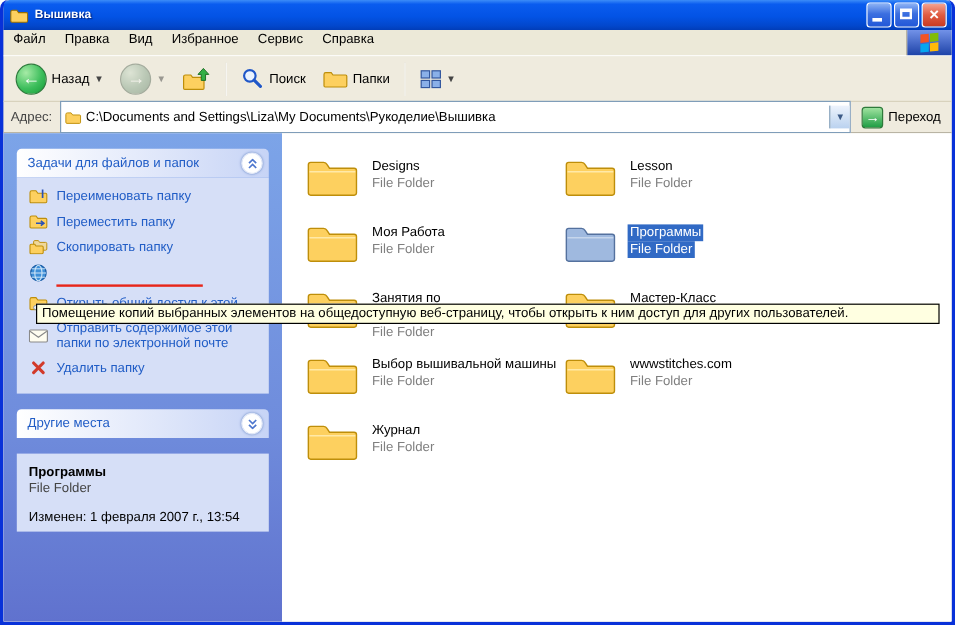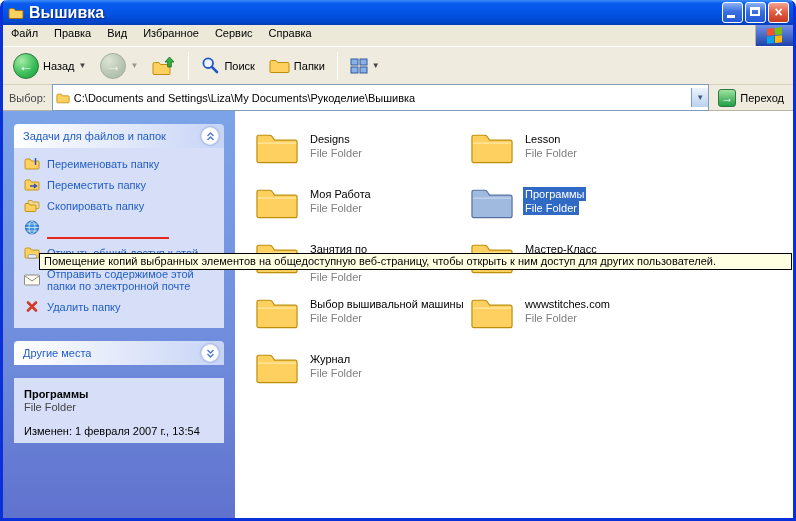--- a/index.html
+++ b/index.html
@@ -7,21 +7,21 @@
   body { font-family:"Liberation Sans", sans-serif; background:#fff; }
 
   .window { position:relative; width:796px; height:521px;
     border:3px solid #0831D9; border-top:none; border-radius:7px 7px 0 0;
     display:flex; flex-direction:column; background:#ECE9D8; }
 
   
   .titlebar { height:25px; flex:0 0 25px;
     background:linear-gradient(180deg,#3C8CF8 0%,#0A5CEF 14%,#0353E5 55%,#0247CC 86%,#013DB8 100%);
     border-radius:5px 5px 0 0; display:flex; align-items:center; padding:0 4px 0 5px; }
-  .title-text { color:#fff; font-weight:bold; font-size:16px; margin-left:5px; flex:1;
+  .title-text { color:#fff; font-weight:bold; font-size:10px; margin-left:5px; flex:1;
     text-shadow:1px 1px 1px #00237E; }
   .winbtns { display:flex; gap:2px; }
   .winbtn { width:21px; height:21px; border-radius:3px; border:1px solid #fff;
     background:linear-gradient(180deg,#8DB2F4 0%,#3B6FE0 45%,#2258D8 100%);
     color:#fff; text-align:center; cursor:pointer; position:relative; }
   .winbtn.close { background:linear-gradient(180deg,#F4A492 0%,#E05B41 50%,#C83A22 100%); }
   .glyph-min { position:absolute; left:4px; bottom:4px; width:8px; height:3px; background:#fff; }
   .glyph-max { position:absolute; left:4px; top:4px; width:10px; height:9px;
     border:2px solid #fff; border-top-width:3px; }
   .glyph-close { font-size:14px; font-weight:bold; line-height:19px; }
@@ -89,21 +89,21 @@
   .main { flex:1; position:relative; padding:19px 8px 0 20px; overflow:hidden; }
   .icon-grid { display:grid; grid-template-columns:215px 215px; grid-auto-rows:55px; }
   .file-item { display:flex; gap:8px; cursor:pointer; align-items:flex-start; }
   .file-icon { flex:0 0 45px; }
   .file-text { padding-top:2px; font-size:11px; line-height:14px; }
   .file-name { color:#000; padding:0 2px; }
   .file-type { color:#7F7F7F; padding:0 2px; }
   .file-item.selected .file-name,
   .file-item.selected .file-type { background:var(--selection,#316AC5); color:#fff; display:inline-block; }
 
-  .tooltip { position:absolute; left:36px; top:142px; width:753px; height:17px; z-index:40;
+  .tooltip { position:absolute; left:27px; top:142px; width:753px; height:17px; z-index:40;
     background:#FFFFE1; border:1px solid #000; font-size:11px; line-height:14px;
     padding:0 4px; white-space:nowrap; overflow:hidden; }
 </style>
 </head>
 <body>
 
 <div class="window">
 
   <div class="titlebar">
     <svg width="16" height="14" viewBox="0 0 16 13">
@@ -174,21 +174,21 @@
         <rect x="1" y="1" width="7" height="6" fill="#8AB0E8" stroke="#33589E"></rect>
         <rect x="10" y="1" width="7" height="6" fill="#8AB0E8" stroke="#33589E"></rect>
         <rect x="1" y="9" width="7" height="6" fill="#8AB0E8" stroke="#33589E"></rect>
         <rect x="10" y="9" width="7" height="6" fill="#8AB0E8" stroke="#33589E"></rect>
       </svg>
       <span class="dd">▼</span>
     </div>
   </div>
 
   <div class="addressbar">
-    <span class="addr-label">Выбор:</span>
+    <span class="addr-label">Адрес:</span>
     <div class="addr-combo">
       <svg width="14" height="12" viewBox="0 0 16 13">
         <path d="M1 3.5 Q1 2 2.5 2 L6 2 L7.5 4 L14 4 Q15 4 15 5 L15 11 Q15 12 14 12 L2 12 Q1 12 1 11 Z" fill="#FDD05F" stroke="#BE8E0A" stroke-width="0.9"></path>
       </svg>
       <input class="addr-input" type="text" value="C:\Documents and Settings\Liza\My Documents\Рукоделие\Вышивка" style="">
       <div class="addr-dd">▼</div>
     </div>
     <div class="go-btn">
       <span class="go-icon">→</span>
       <span>Переход</span>

